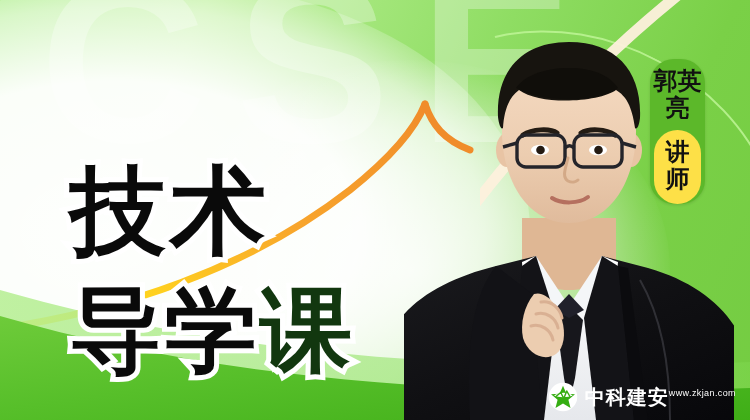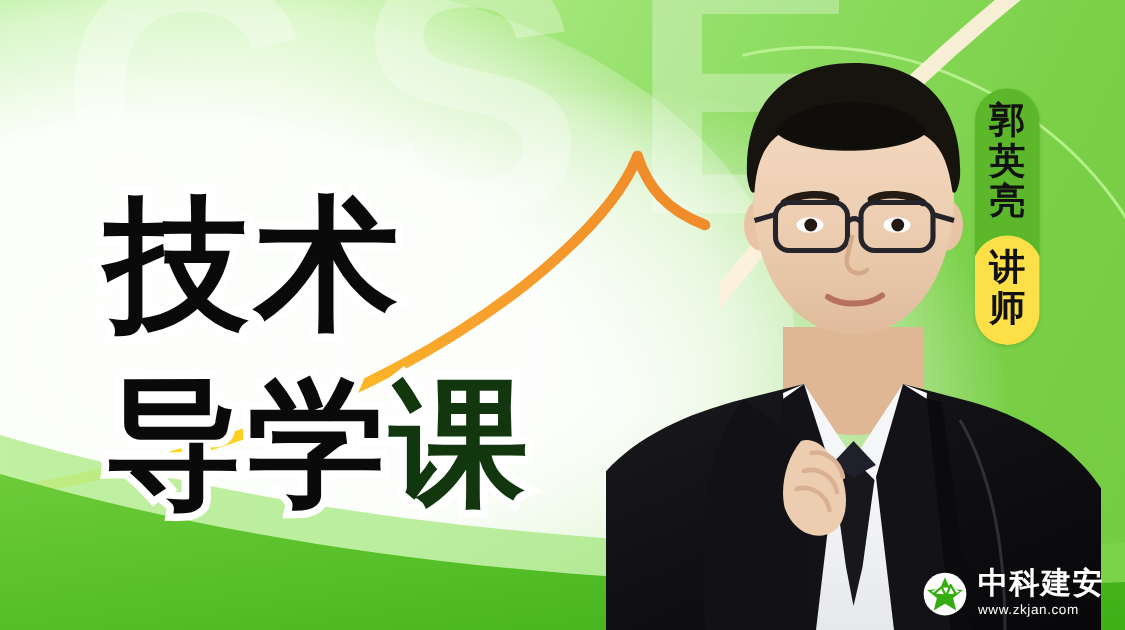--- a/index.html
+++ b/index.html
@@ -70,31 +70,31 @@
   }
 
   
   .title-wrap{position:absolute;left:70px;top:128px;}
   .title-1,.title-2{
     font-weight:900;line-height:1;white-space:nowrap;
     font-family:"DejaVu Sans","Liberation Sans",sans-serif;
     -webkit-text-stroke:10px #ffffff;
     paint-order:stroke fill;
   }
-  .title-1{font-size:96px;letter-spacing:4px;color:#0a0a0a;}
+  .title-1{font-size:96px;letter-spacing:4px;color:#0a0a0a;margin-top:35px;}
   .title-2{font-size:92px;letter-spacing:3px;margin-top:26px;color:#0a0a0a;}
   .title-2 .accent{color:#12370f;}
 
   
   .photo{position:absolute;left:404px;top:18px;width:330px;height:402px;}
 
   
   .name-pill{
     position:absolute;left:650px;top:59px;
-    width:43px;
+    width:55px;
     border-radius:24px;
     background:#5cb82a;
     display:flex;flex-direction:column;align-items:center;
     padding-top:9px;padding-bottom:0;
     box-shadow:0 1px 3px rgba(0,0,0,.12);
     overflow:hidden;
   }
   .name-chars{
     color:#111111;font-size:24px;font-weight:700;line-height:1.12;
     text-align:center;letter-spacing:0;
@@ -108,21 +108,21 @@
   .role-chars{
     color:#111111;font-size:24px;font-weight:700;line-height:1.12;text-align:center;
   }
 
   
   .logo{
     position:absolute;right:14px;bottom:8px;
     display:flex;align-items:center;gap:7px;
   }
   .logo-mark{width:30px;height:30px;flex:0 0 30px;}
-  .logo-texts{display:flex;flex-direction:column;justify-content:center;}
+  .logo-texts{display:flex;flex-direction:row;justify-content:center;}
   .logo-name{color:#ffffff;font-size:20px;font-weight:700;letter-spacing:1px;line-height:1.05;}
   .logo-url{color:#ffffff;font-size:9px;letter-spacing:.4px;line-height:1.2;margin-top:1px;
     font-family:"Liberation Sans",sans-serif;}
 </style>
 </head>
 <body>
 
 <div id="poster">
 
   <div class="bg-layer">

